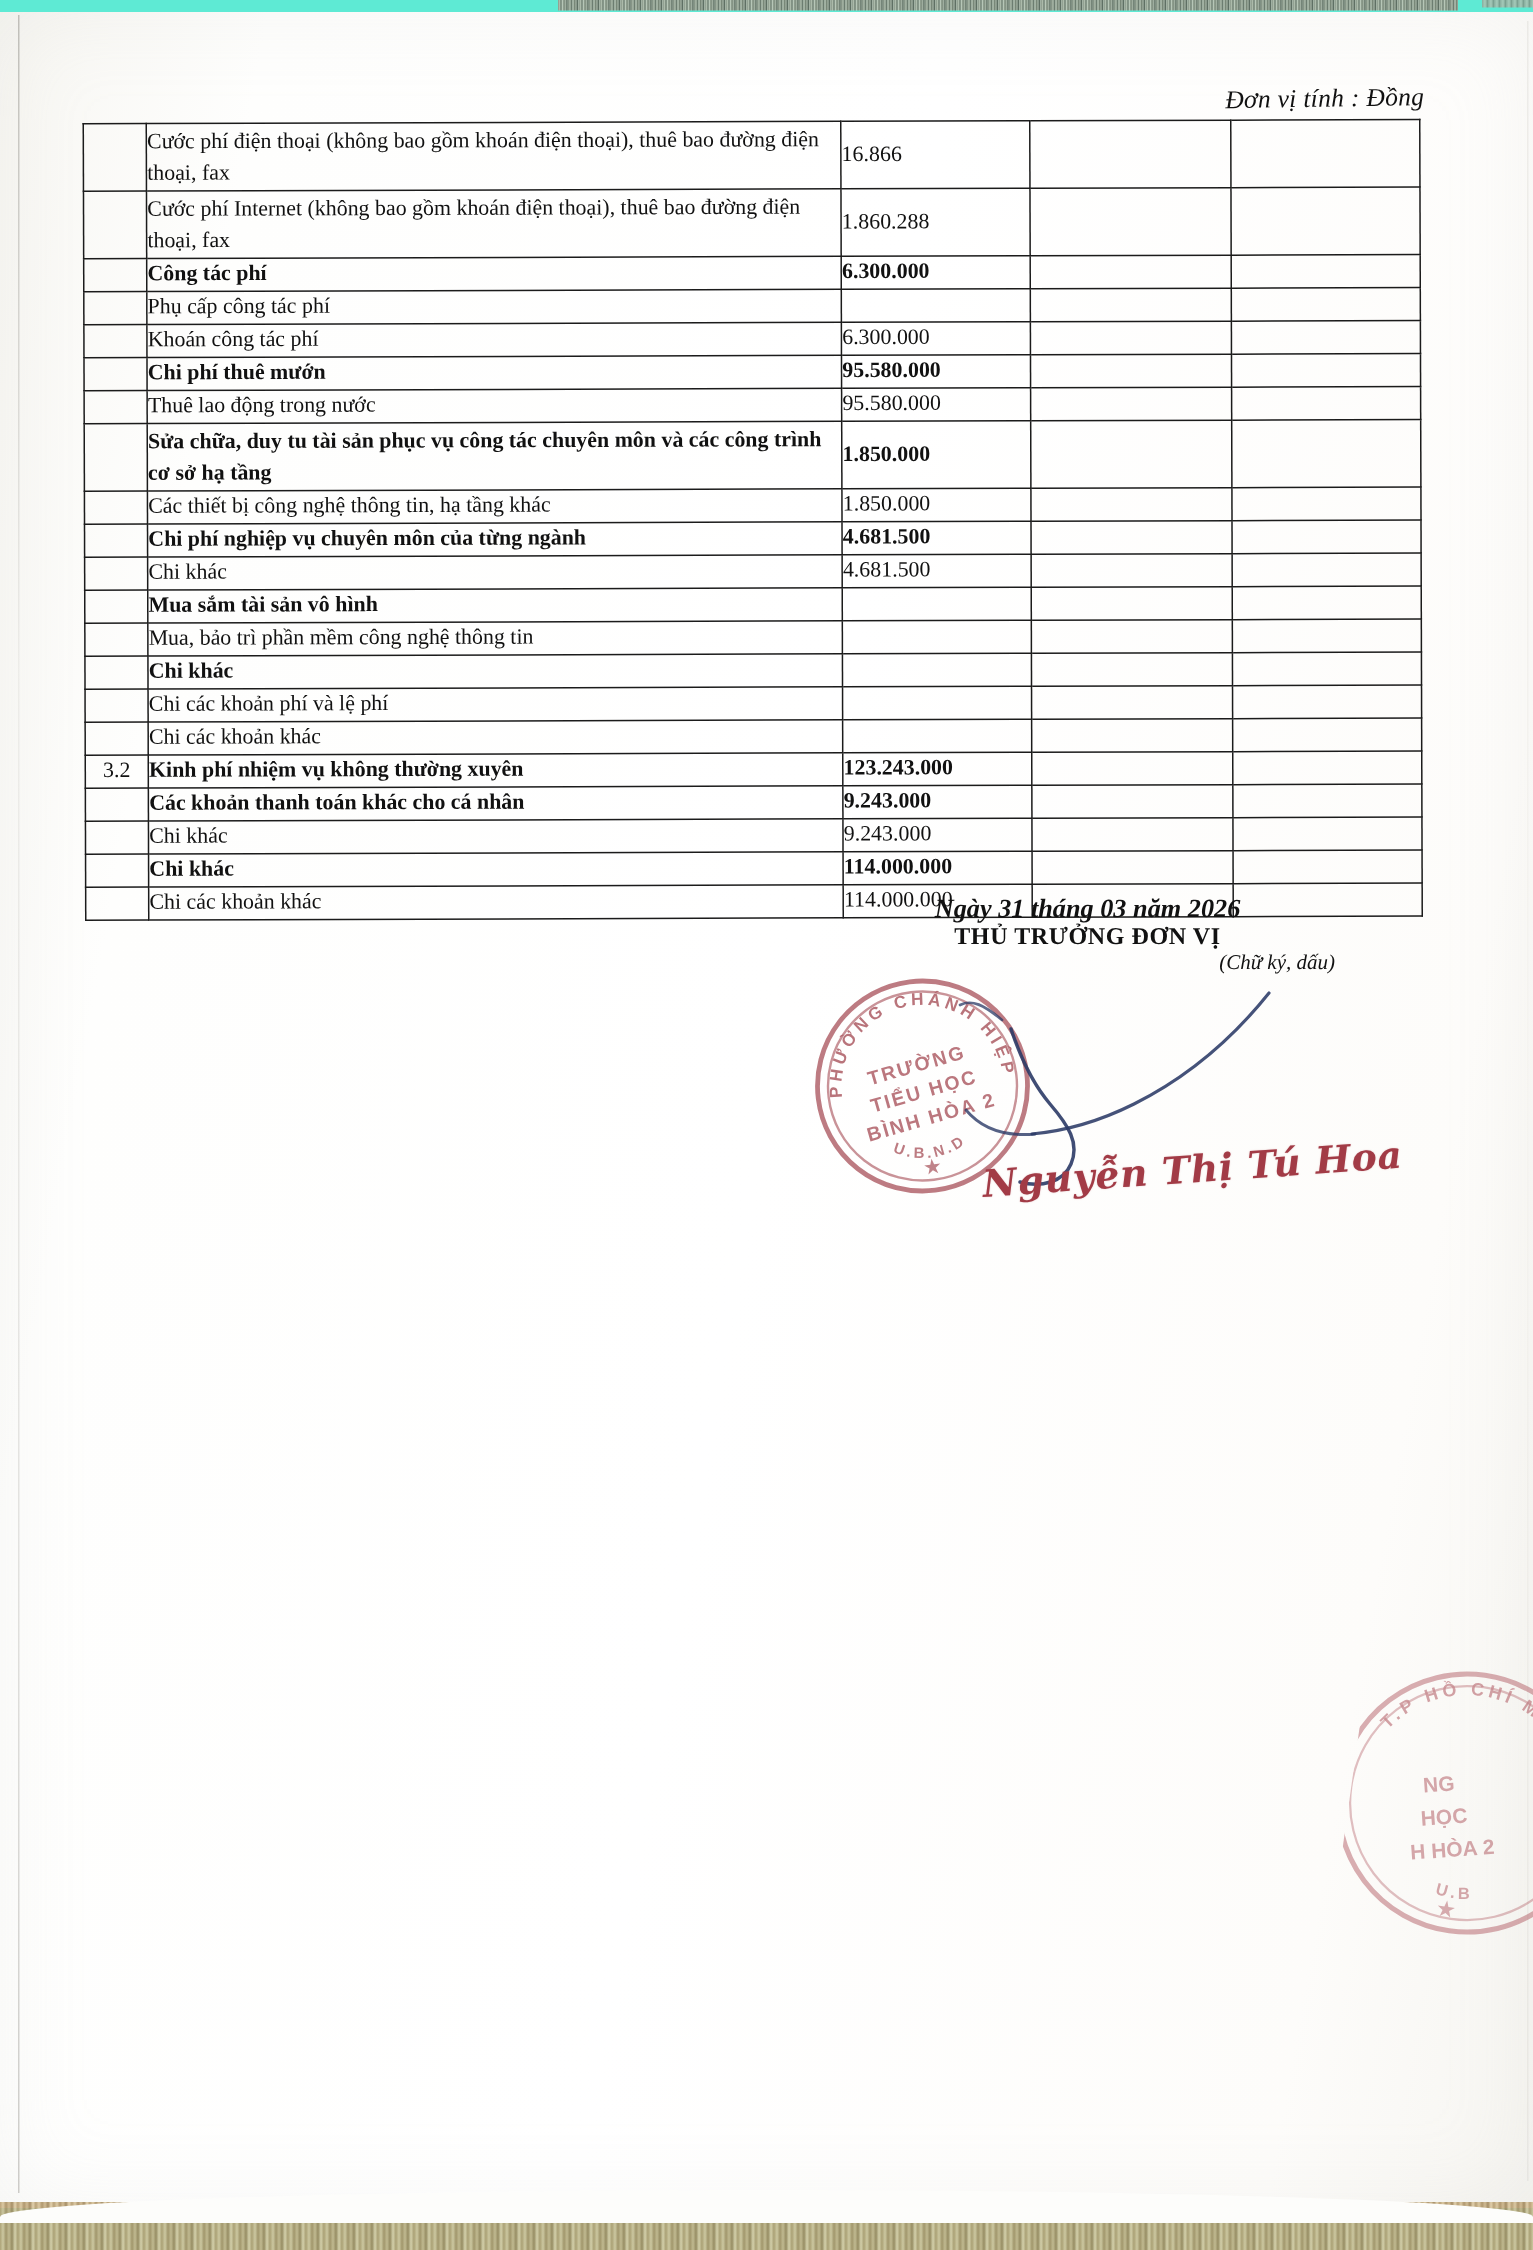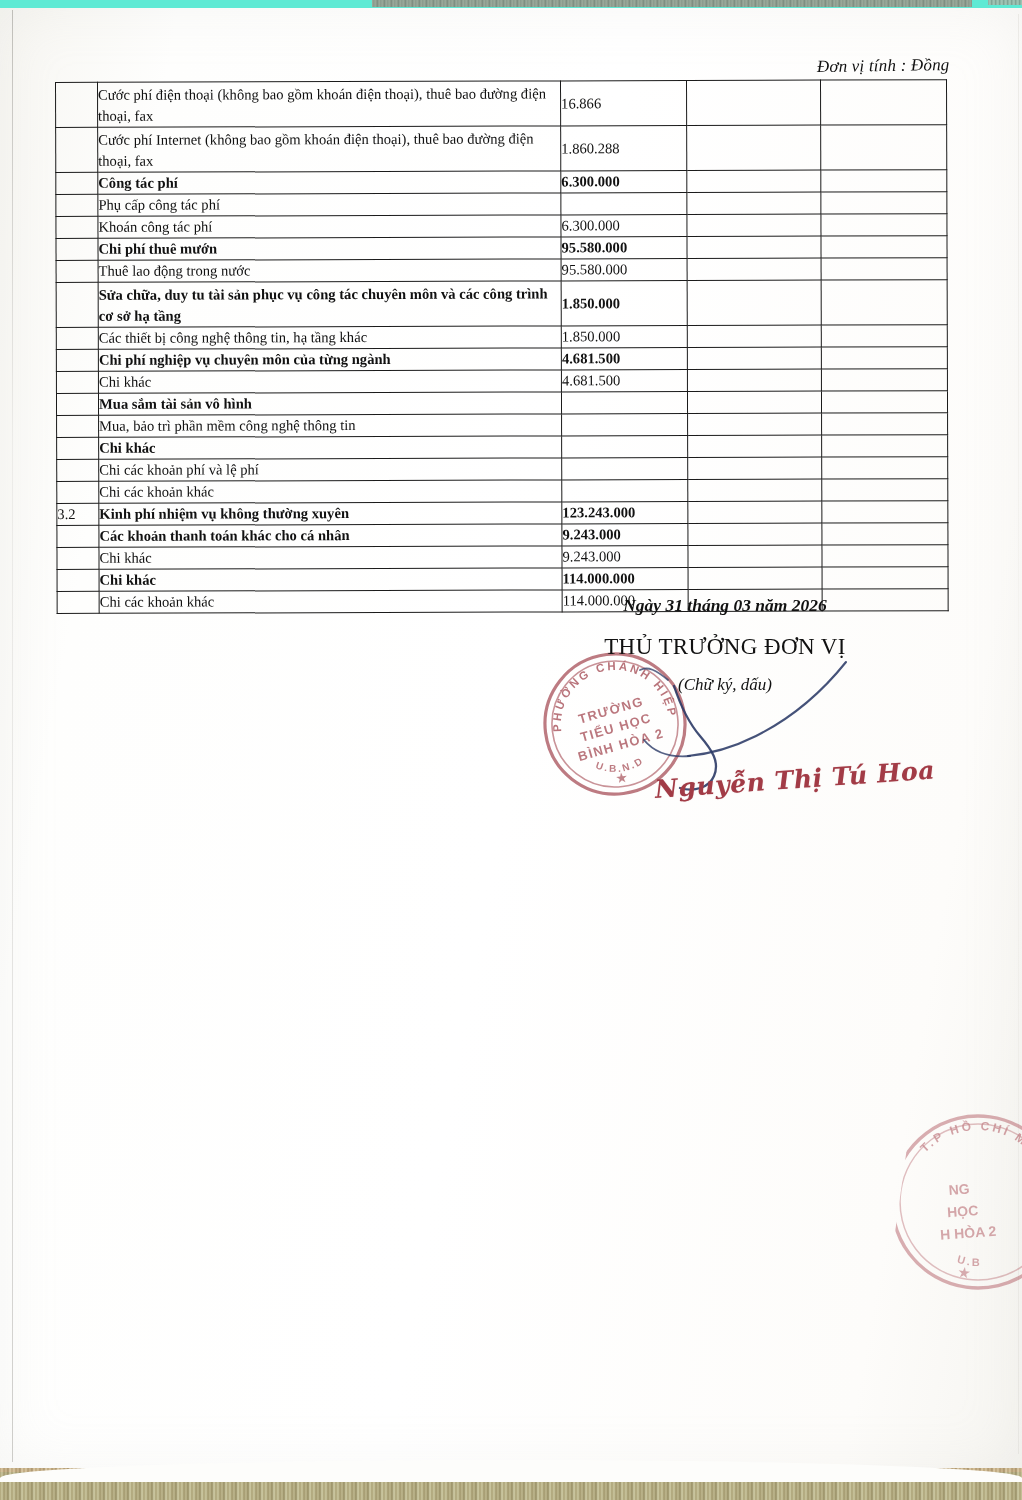--- a/index.html
+++ b/index.html
@@ -132,21 +132,21 @@
     line-height: 1.42;
     height: 21px;
   }
   col.c-idx   { width: 42px;  }
   col.c-label { width: 463px; }
   col.c-val   { width: 126px; }
   col.c-e1    { width: 134px; }
   col.c-e2    { width: 126px; }
 
   td.idx {
-    text-align: left;
+    text-align: center;
     font-size: 14.6px;
   }
   td.label {
     padding: 1px 3px 2px 5px;
     text-align: left;
   }
   td.value {
     padding: 1px 4px 2px 2px;
     text-align: left;
     white-space: nowrap;
@@ -167,30 +167,31 @@
     text-align: center;
     z-index: 4;
   }
   #sig-date {
     font-style: italic;
     font-weight: bold;
     font-size: 17.5px;
     white-space: nowrap;
   }
   #sig-title {
-    font-weight: normal;
-    font-size: 23px;
+    font-weight: bold;
+    font-size: 16px;
     letter-spacing: .4px;
-    margin-top: 18px;
+    margin-top: 0;
     white-space: nowrap;
   }
   #sig-note {
     font-style: italic;
-    font-size: 17px;
-    margin-top: 15px;
+    font-size: 14px;
+    margin-top: 1px;
+    text-align: right;
   }
 
   
   #official-seal {
     position: absolute;
     left: 541px;
     top: 650px;
     width: 148px;
     height: 148px;
     z-index: 3;

